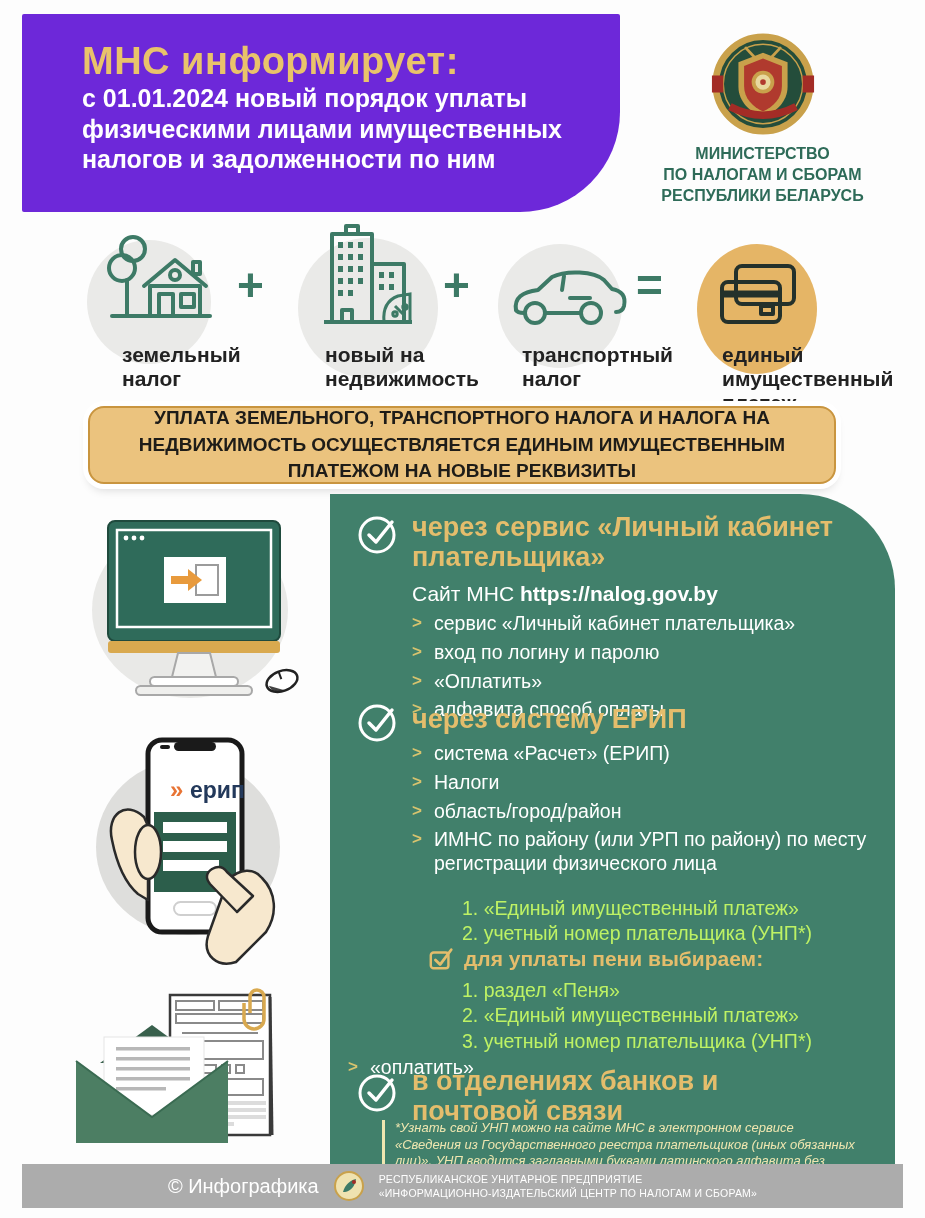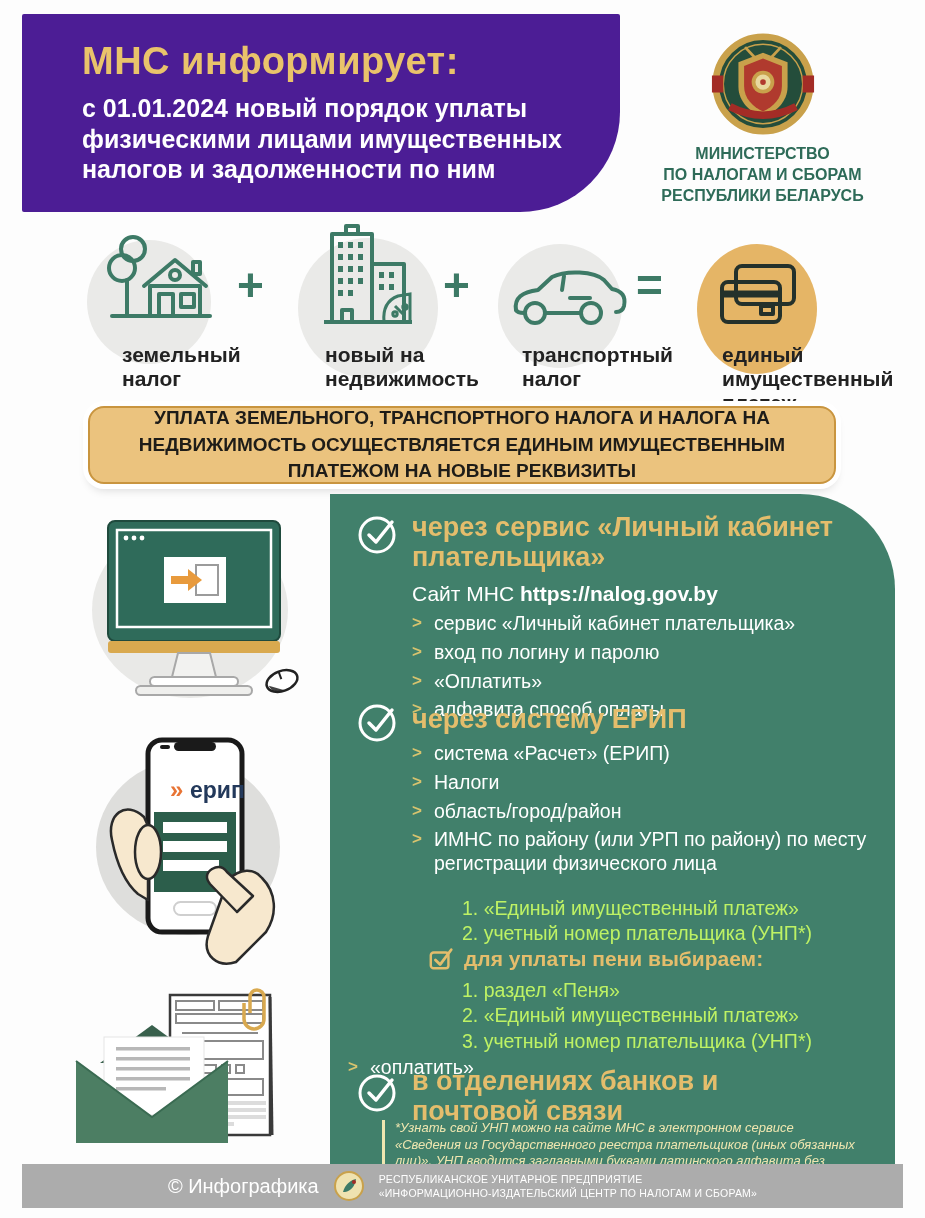--- a/index.html
+++ b/index.html
@@ -7,25 +7,25 @@
   .page {
     position:relative; width:925px; height:1218px; margin:0 auto;
     background:#fdfdfd; overflow:hidden;
     font-family:"Liberation Sans", sans-serif;
   }
   .abs { position:absolute; }
 
   
   .header-block {
     left:22px; top:14px; width:598px; height:198px;
-    background:#4c1d95; border-radius:2px 2px 100px 2px;
+    background:#6d28d9; border-radius:2px 2px 100px 2px;
     padding:26px 40px 0 60px;
   }
   .header-title { color:#E9C36B; font-size:38px; font-weight:bold; letter-spacing:.5px; }
-  .header-subtitle { margin-top:10px; color:#fff; font-size:25px; font-weight:bold; line-height:1.22; width:480px; }
+  .header-subtitle { color:#fff; font-size:25px; font-weight:bold; line-height:1.22; width:480px; }
 
   
   .ministry { left:615px; top:32px; width:295px; text-align:center; }
   .ministry svg { display:block; margin:0 auto; }
   .ministry-name { margin-top:8px; color:#2E6B58; font-weight:bold; font-size:16px; line-height:1.3; }
 
   
   .circle { border-radius:50%; }
   .gray-c { background:#EAEAE8; }
   .gold-c { background:#E5B566; }

